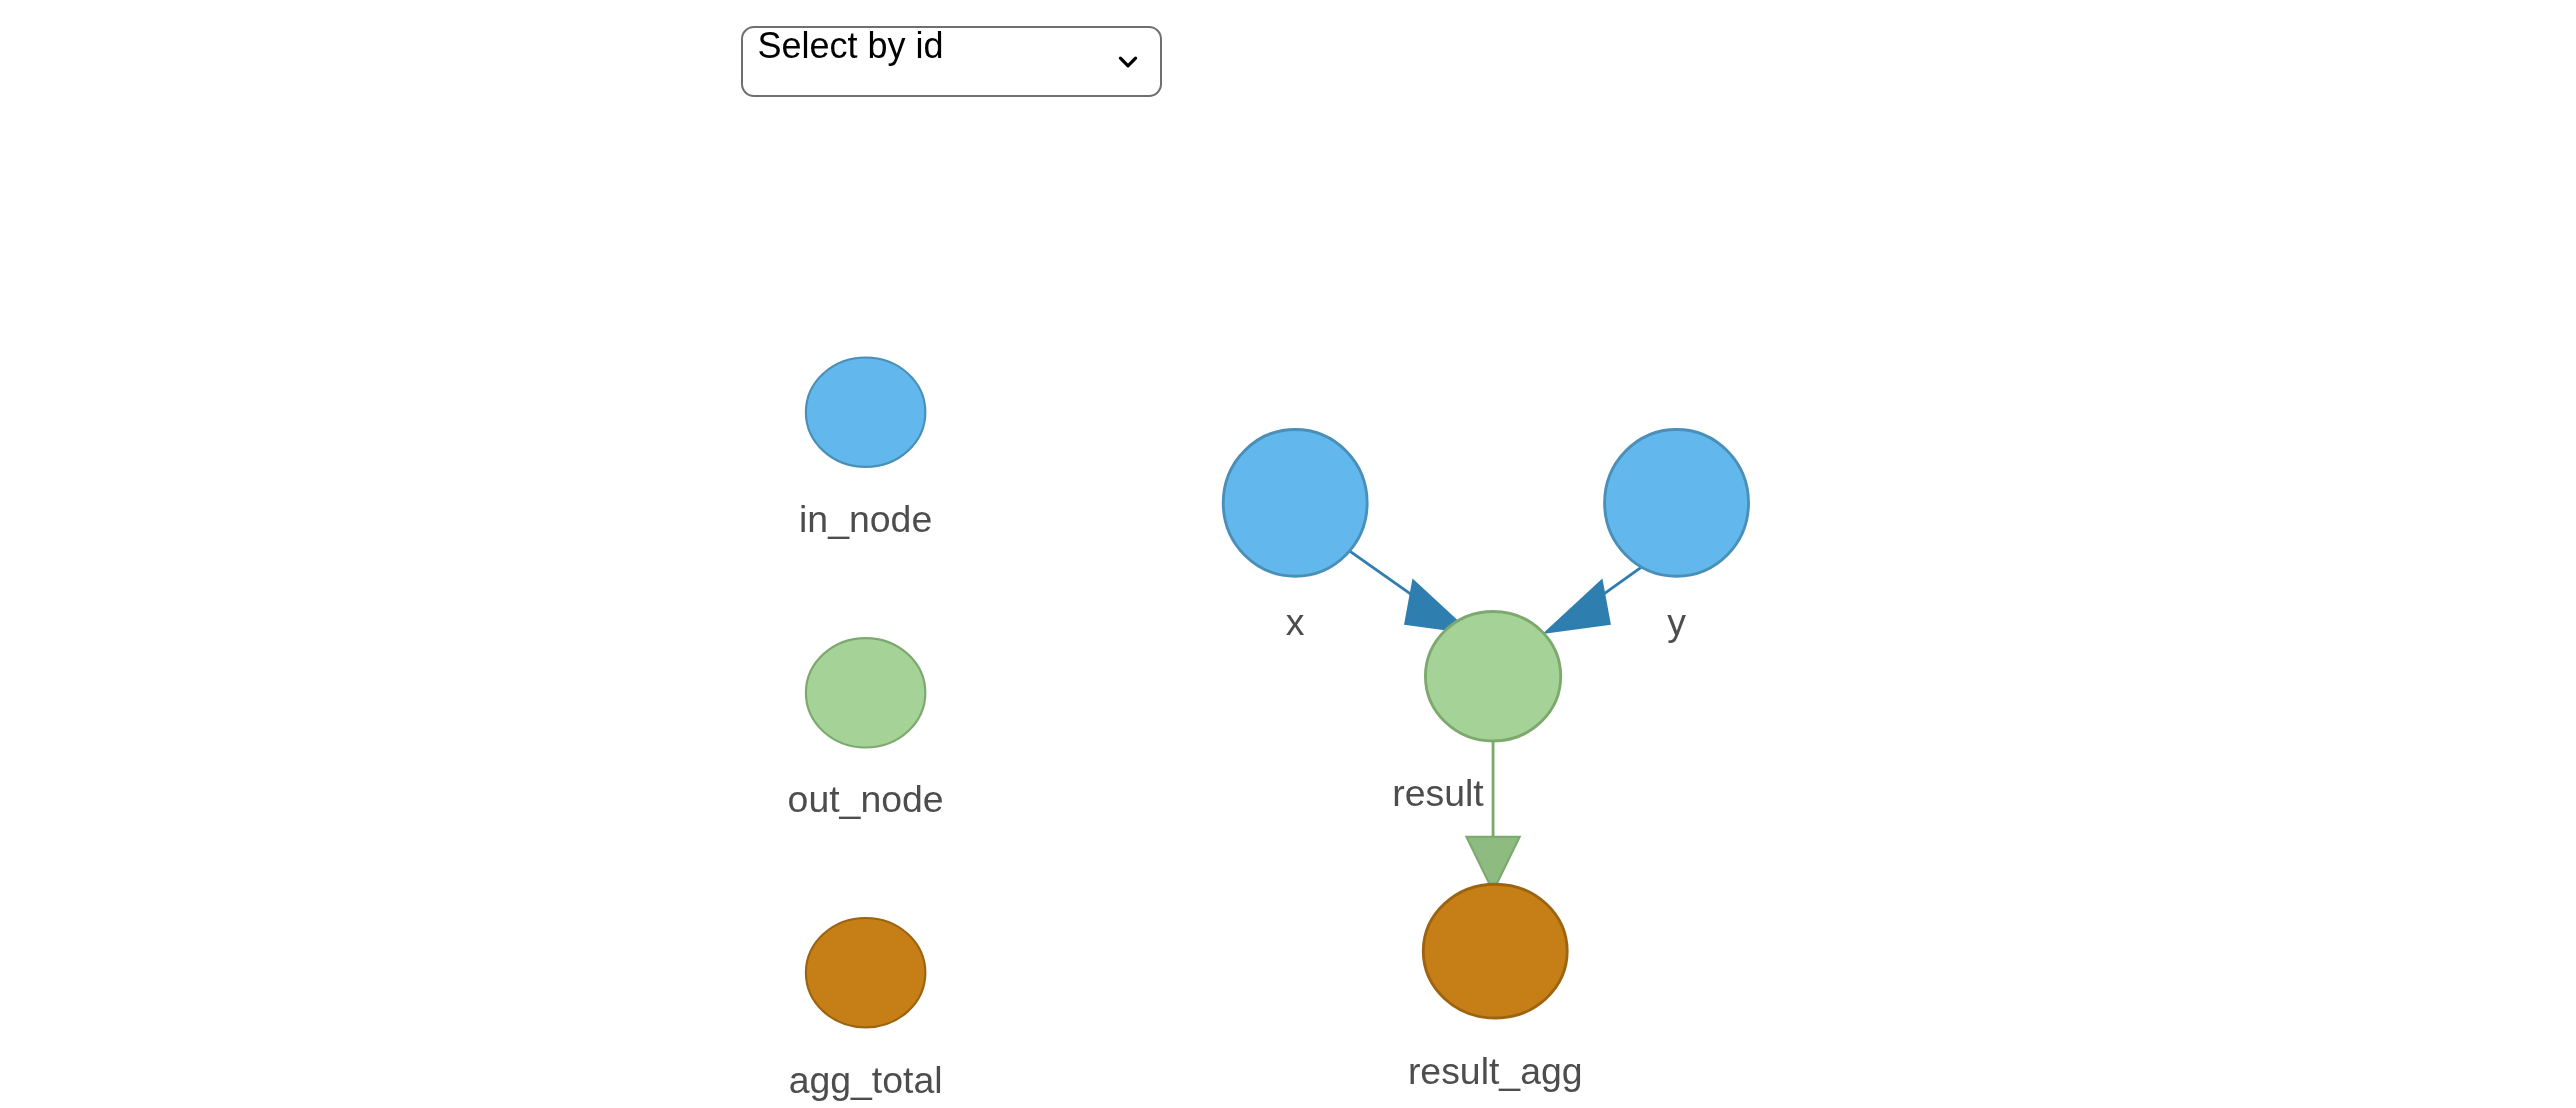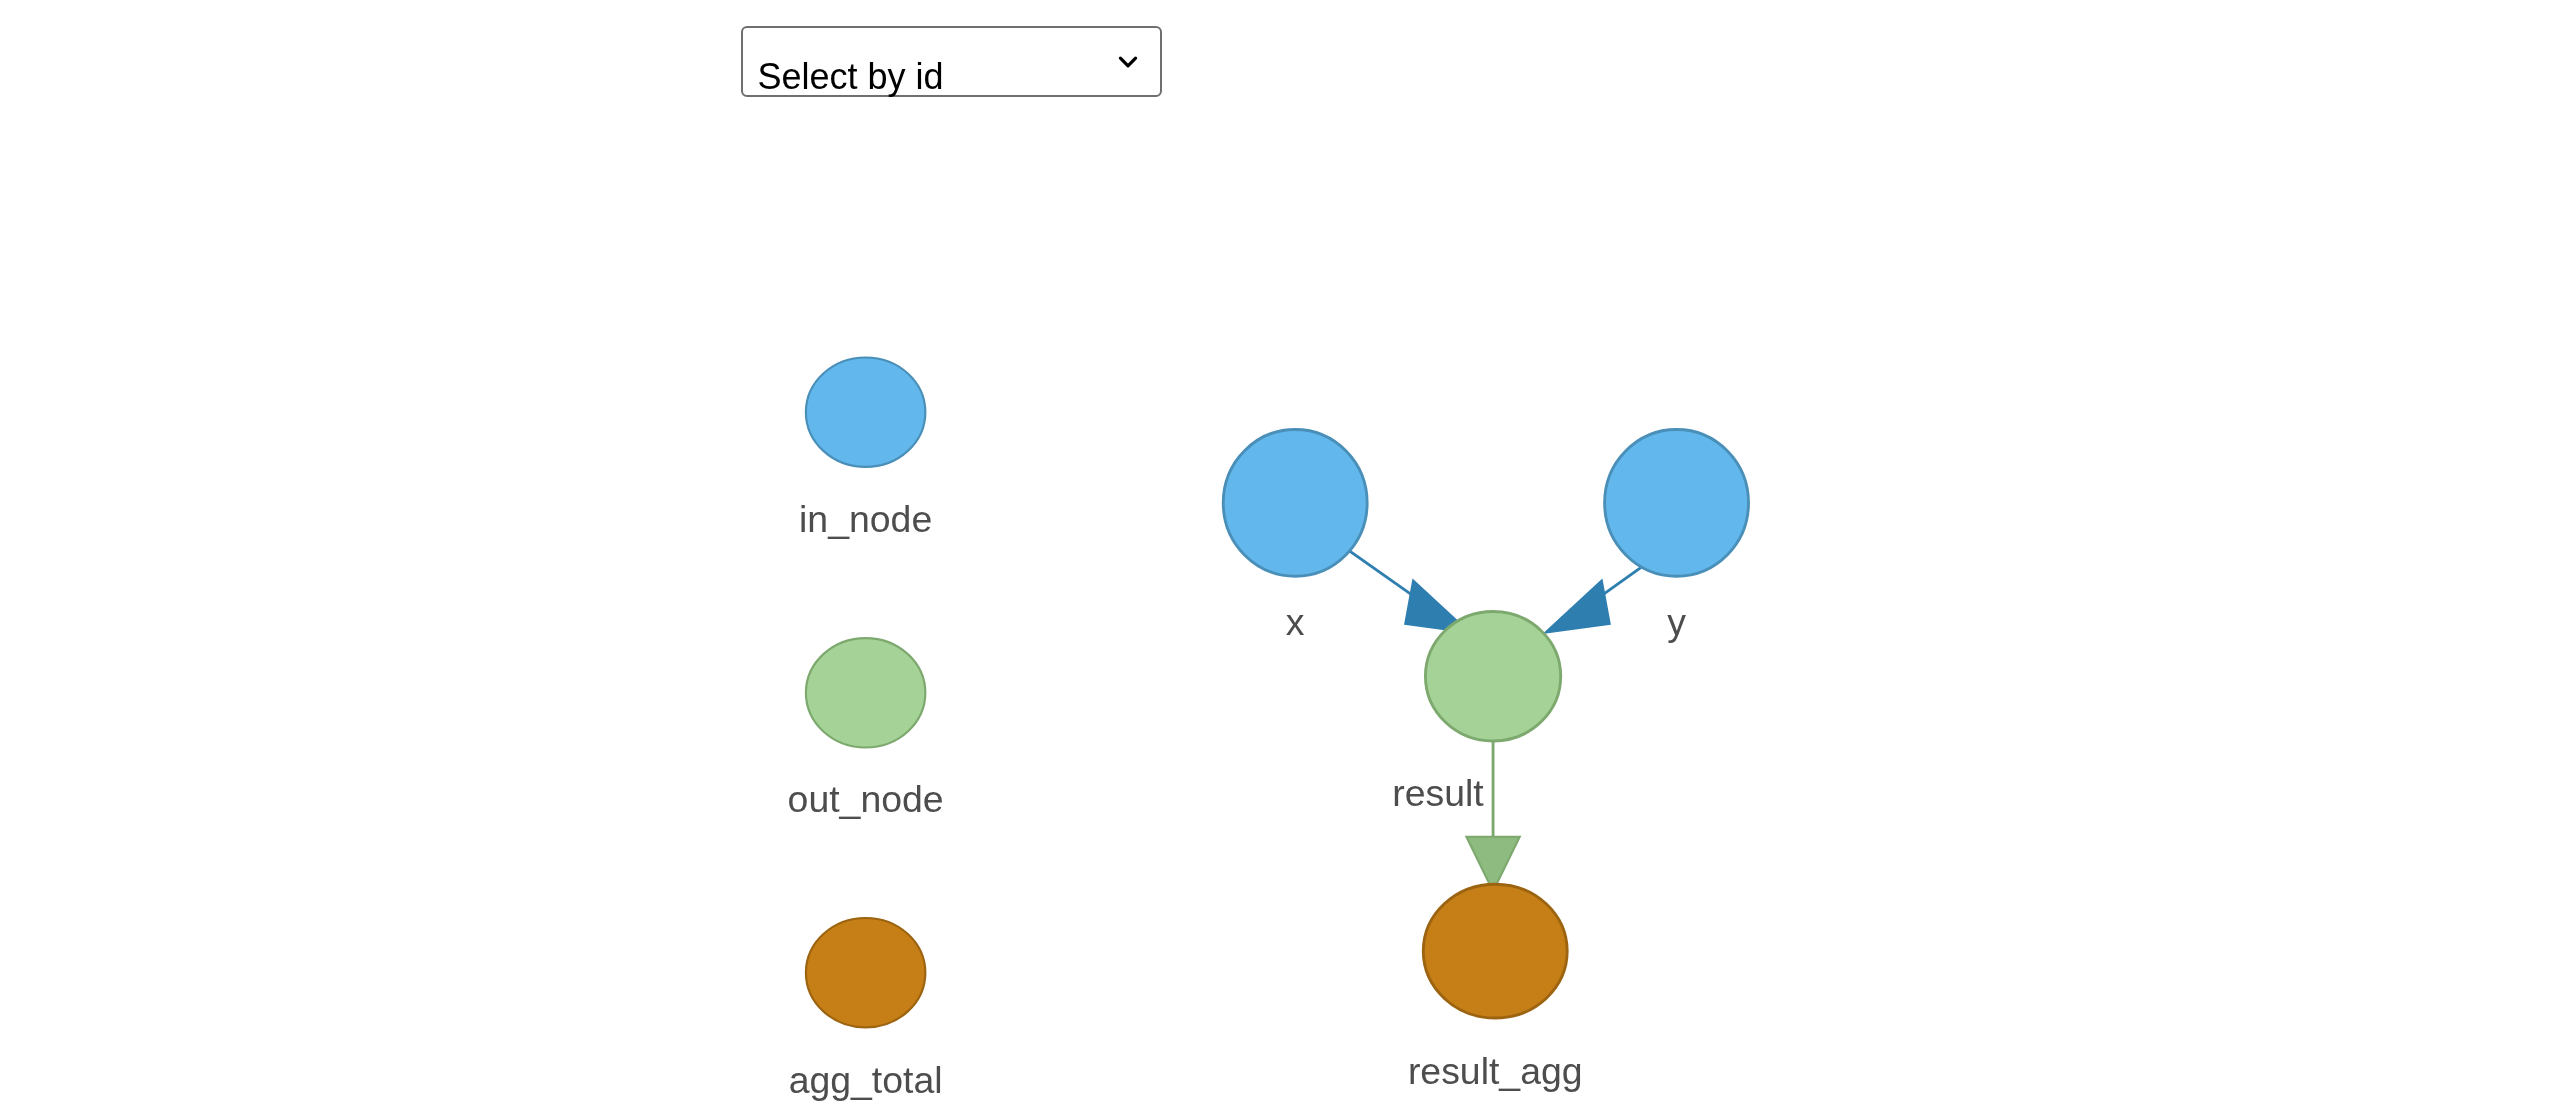--- a/index.html
+++ b/index.html
@@ -24,23 +24,23 @@
     width: 432px;
   }
   .select-wrap {
     position: relative;
     box-sizing: border-box;
     width: 421px;
     height: 71px;
     margin-bottom: 27px;
     background: #ffffff;
     border: 2.2px solid #6f6f6f;
-    border-radius: 6px;
+    border-radius: 13px;
     display: flex;
-    align-items: flex-end;
+    align-items: flex-start;
     cursor: pointer;
   }
   .select-label {
     font-size: 36px;
     line-height: 1;
     color: #000000;
     padding-left: 14.4px;
     white-space: nowrap;
     user-select: none;
   }

